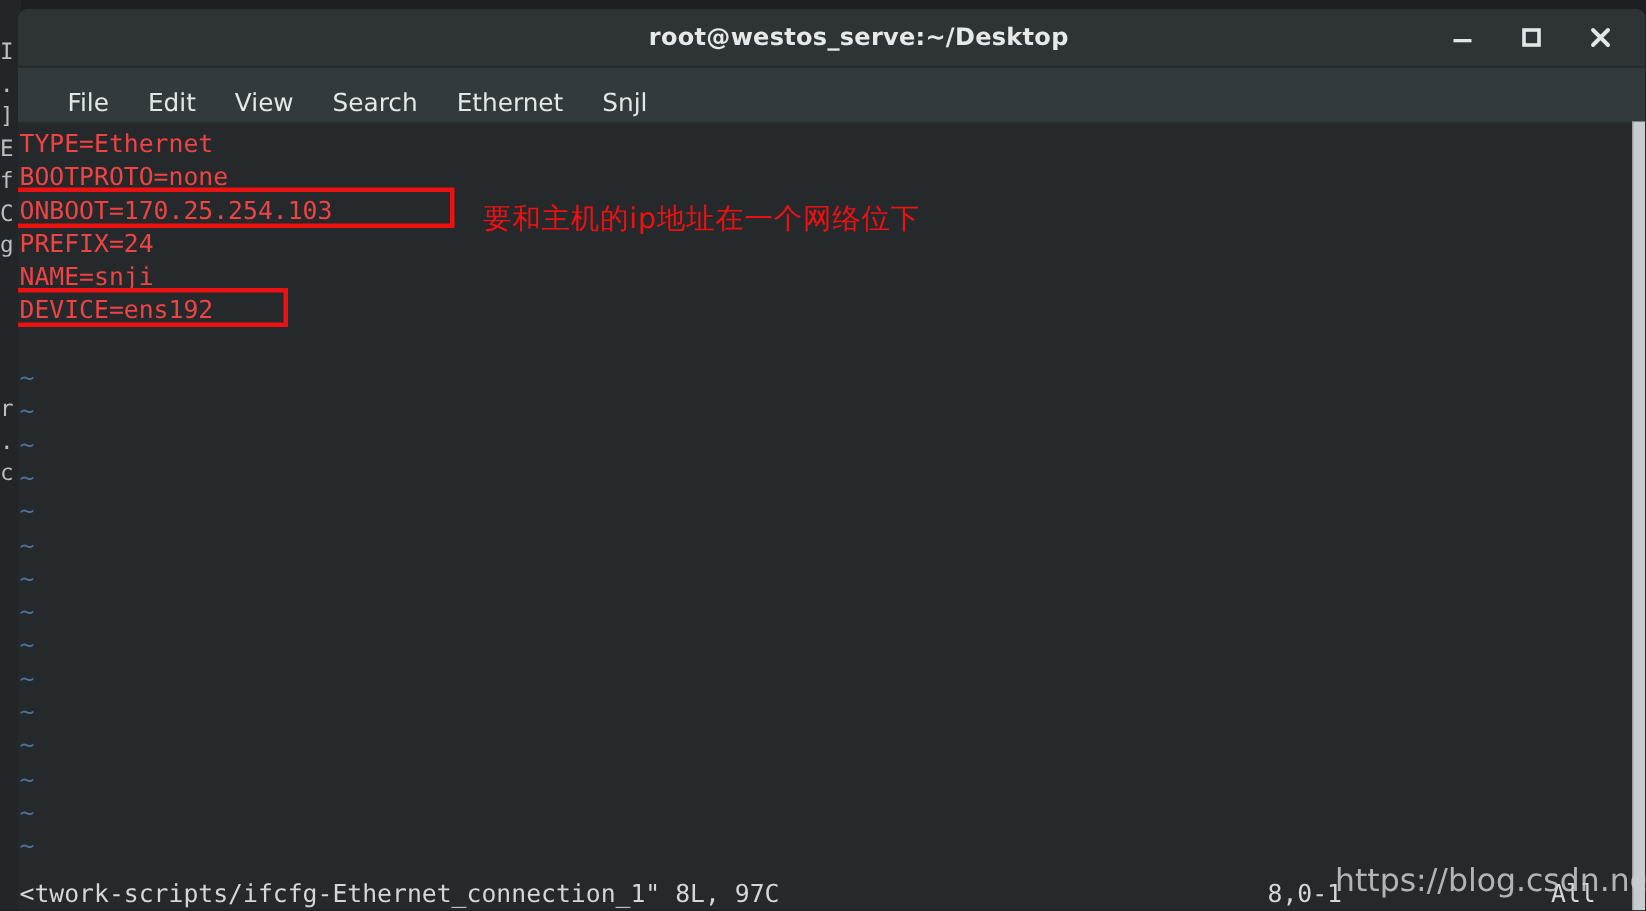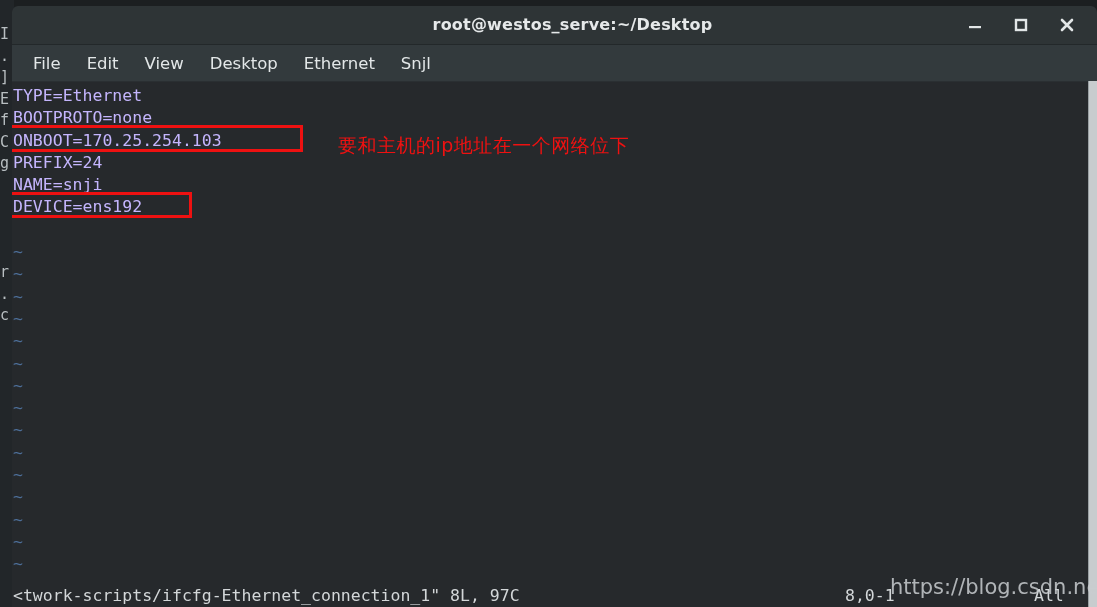--- a/index.html
+++ b/index.html
@@ -91,22 +91,22 @@
     justify-content: center;
     cursor: pointer;
   }
   .win-btn svg { display: block; }
 
   
   .menubar {
     height: 36px;
     background: #333a3d;
     display: flex;
-    align-items: center;
-    padding-left: 8px;
+    align-items: flex-end;
+    padding-left: 20px;
     border-bottom: 1px solid #2a2f32;
   }
   .menu-item {
     color: #e3e7e8;
     font-size: 16.5px;
     font-family: "DejaVu Sans", sans-serif;
     padding: 3px 13px;
     cursor: pointer;
     white-space: nowrap;
   }
@@ -118,21 +118,21 @@
     background: #26292c;
     overflow: hidden;
   }
   .term-lines {
     position: absolute;
     left: 0;
     top: 0;
     padding: 3px 0 0 0;
   }
   .tline {
-    color: #c4b5fd;
+    color: #ef4444;
     font-family: "DejaVu Sans Mono", monospace;
     font-size: 16.5px;
     line-height: 22.3px;
     white-space: pre;
     padding-left: 1px;
     height: 22.3px;
   }
   .tline.tilde { color: #4d6f9a; }
   .tline.blank { color: transparent; }
 
@@ -236,21 +236,21 @@
             <path d="M4 4 L14 14 M14 4 L4 14" stroke="#e2e6e7" stroke-width="2.6" stroke-linecap="round"></path>
           </svg>
         </div>
       </div>
     </div>
 
     <div class="menubar">
       <div class="menu-item">File</div>
       <div class="menu-item">Edit</div>
       <div class="menu-item">View</div>
-      <div class="menu-item">Desktop</div>
+      <div class="menu-item">Search</div>
       <div class="menu-item">Ethernet</div>
       <div class="menu-item">Snjl</div>
     </div>
 
     <div class="term-body">
       <div class="term-lines">
         <div class="tline">TYPE=Ethernet</div>
         <div class="tline">BOOTPROTO=none</div>
         <div class="tline">ONBOOT=170.25.254.103</div>
         <div class="tline">PREFIX=24</div>
@@ -271,21 +271,21 @@
         <div class="tline tilde">~</div>
         <div class="tline tilde">~</div>
         <div class="tline tilde">~</div>
         <div class="tline tilde">~</div>
         <div class="tline tilde">~</div>
       </div>
 
       <div class="redbox" style="left:-9px; top:43px; width:300px; height:27px;"></div>
       <div class="redbox" style="left:-9px; top:110px; width:189px; height:26px;"></div>
 
-      <div class="annotation-cn" style="left:326px; top:51px;">要和主机的ip地址在一个网络位下</div>
+      <div class="annotation-cn" style="left:310px; top:51px;">要和主机的ip地址在一个网络位下</div>
 
       <div class="statusline">
         <div class="st st-file">&lt;twork-scripts/ifcfg-Ethernet_connection_1" 8L, 97C</div>
         <div class="st st-pos">8,0-1</div>
         <div class="st st-all">All</div>
       </div>
     </div>
 
     <div class="scrollbar"></div>
   </div>

